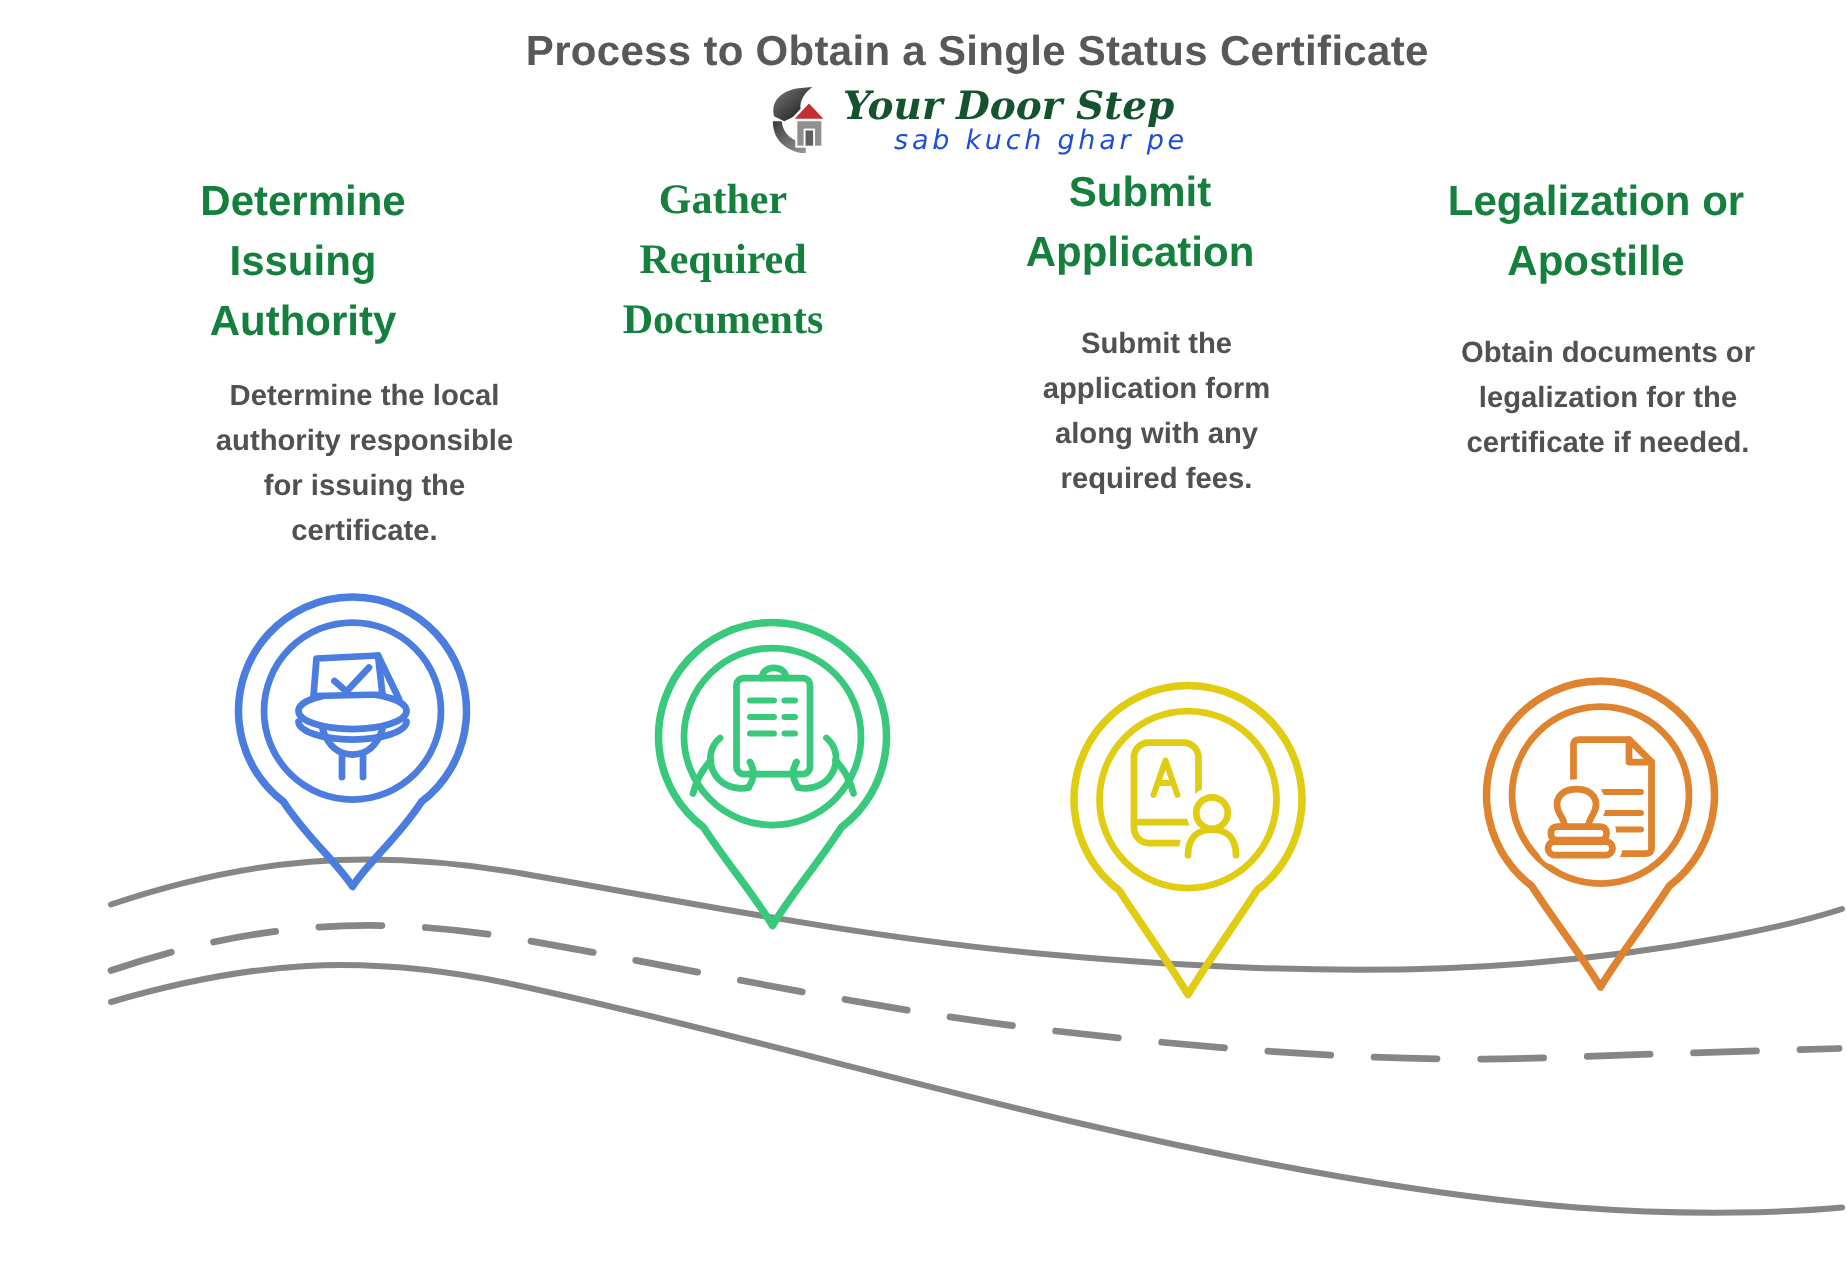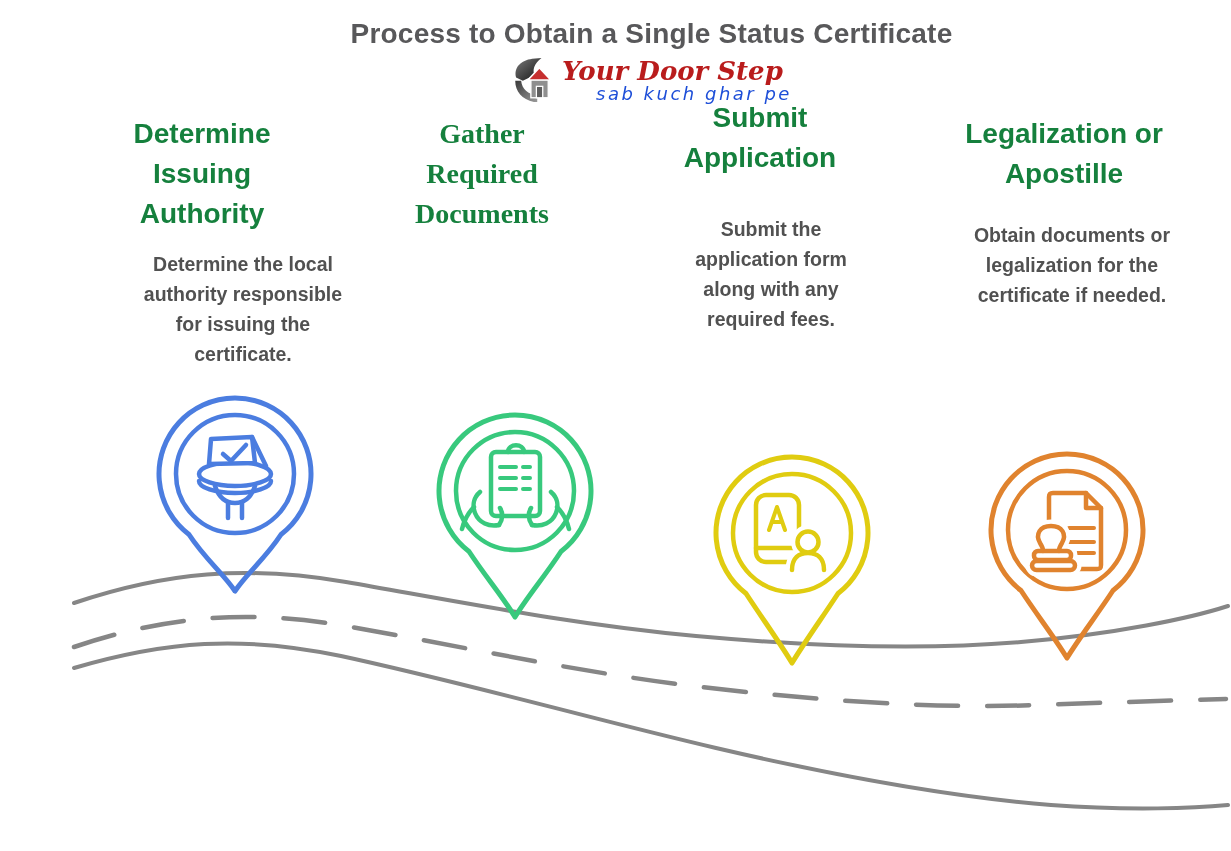--- a/index.html
+++ b/index.html
@@ -58,38 +58,38 @@
             <stop offset="1" stop-color="#9a9a9a"></stop>
         </linearGradient>
       </defs>
       <path d="M 6 24 C 3 12 12 4 25 2 L 36 1 C 27 8 25 16 28 21 L 14 28 Z" fill="url(#gh1)"></path>
       <path d="M 5 28 C 5 41 13 50 27 53 L 31 53 L 31 45 C 20 44 13 38 12 28 Z" fill="url(#gh2)"></path>
       <rect x="23.5" y="26.5" width="20.5" height="21.5" fill="#8f8f8f" stroke="#ffffff" stroke-width="1.6"></rect>
       <polygon points="20,27 33.5,12.5 47,27" fill="#c62f2f" stroke="#ffffff" stroke-width="2" stroke-linejoin="round"></polygon>
       <rect x="30" y="34.5" width="7.5" height="13.5" fill="#5e5e5e" stroke="#ffffff" stroke-width="1.5"></rect>
     </svg>
     <div class="logo-textcol">
-      <div class="logo-name" style="color: #b91c1c;">Your Door Step</div>
+      <div class="logo-name" style="color: #14532d;">Your Door Step</div>
       <div class="logo-tagline">sab kuch ghar pe</div>
     </div>
   </div>
 
   <h2 class="step-heading" style="left:40px;top:114px;width:252px;">Determine
 Issuing
 Authority</h2>
   <p class="step-desc" style="left:98px;top:249px;width:218px;">Determine the local
 authority responsible
 for issuing the
 certificate.</p>
 
   <h2 class="step-heading" style="left:320px;top:114px;width:252px;font-family:Liberation Serif, serif;">Gather
 Required
 Documents</h2>
 
-  <h2 class="step-heading" style="left:598px;top:98px;width:252px;">Submit
+  <h2 class="step-heading" style="left:598px;top:108px;width:252px;">Submit
 Application</h2>
   <p class="step-desc" style="left:645px;top:214px;width:180px;">Submit the
 application form
 along with any
 required fees.</p>
 
   <h2 class="step-heading" style="left:902px;top:114px;width:252px;text-align:center;">Legalization or
 Apostille</h2>
   <p class="step-desc" style="left:928px;top:220px;width:216px;">Obtain documents or
 legalization for the

